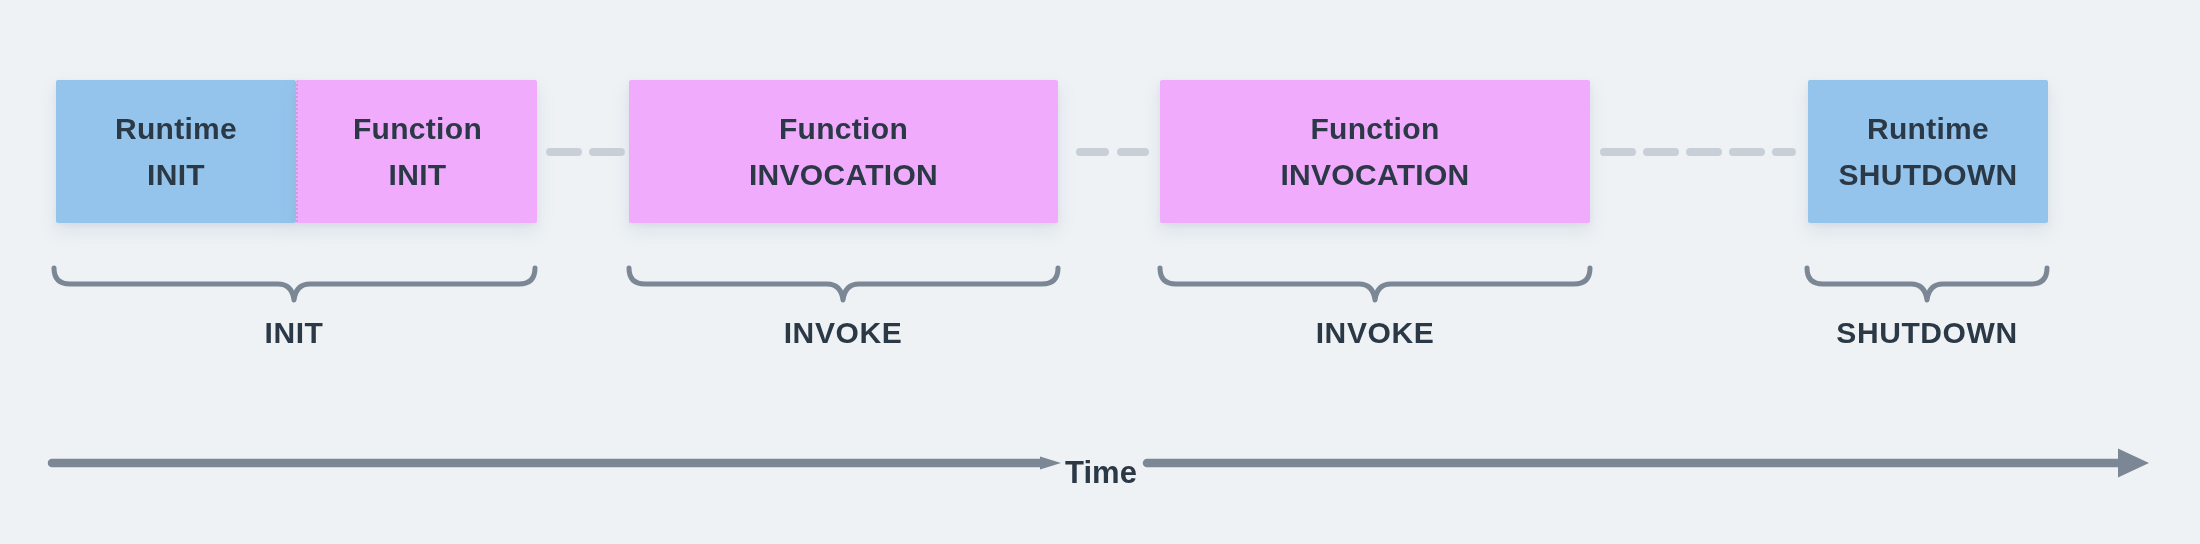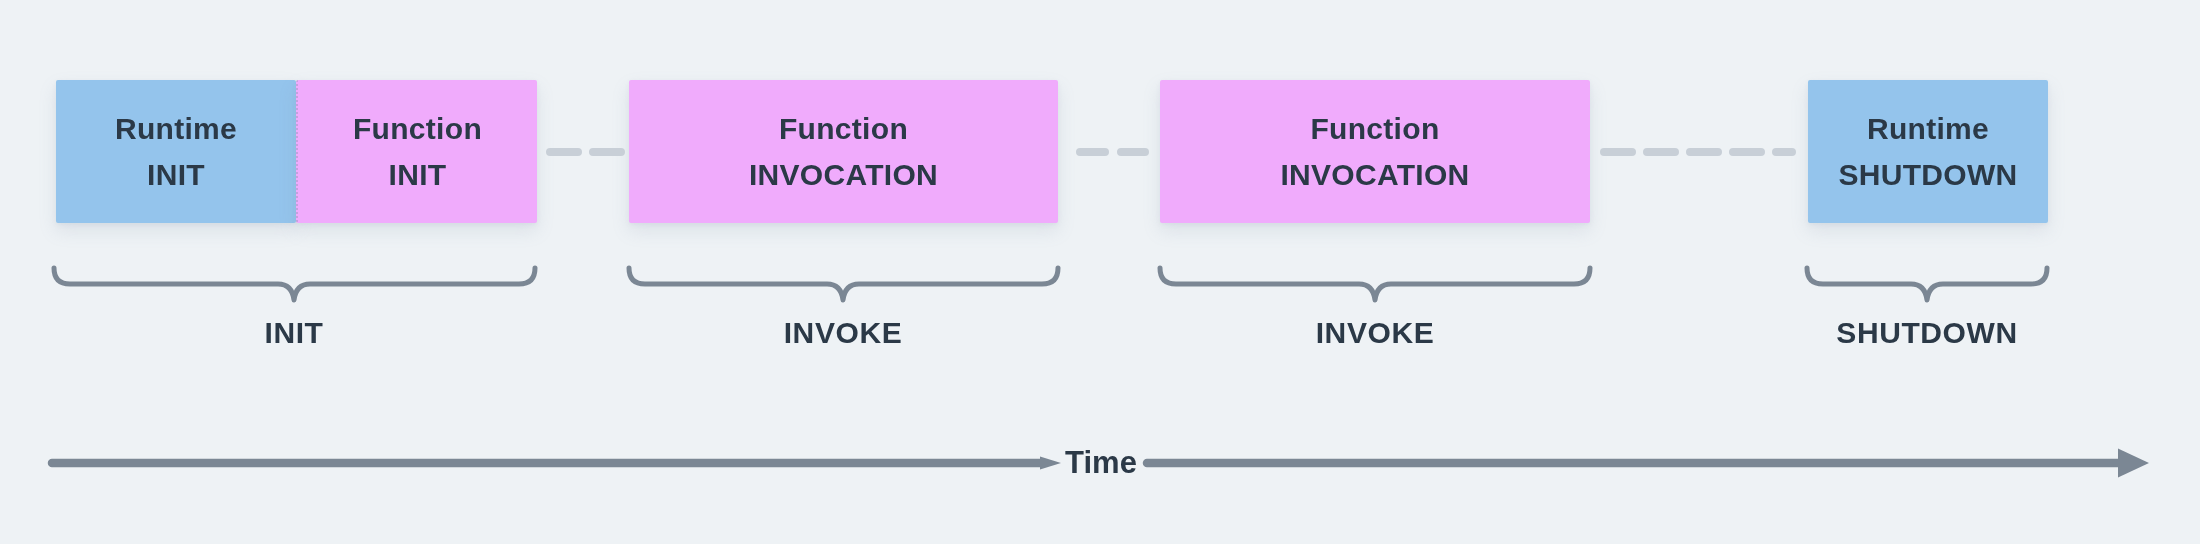--- a/index.html
+++ b/index.html
@@ -61,21 +61,21 @@
     color:#2b3947;
     white-space:nowrap;
   }
   .phase-label--init{left:294px;}
   .phase-label--invoke-1{left:843px;}
   .phase-label--invoke-2{left:1375px;}
   .phase-label--shutdown{left:1927px;}
   .time-label{
     position:absolute;
     left:1101px;
-    top:463px;
+    top:473px;
     transform:translate(-50%,-50%);
     font-size:31px;
     font-weight:600;
     color:#2b3947;
     white-space:nowrap;
   }
 </style>
 </head>
 <body>
 

